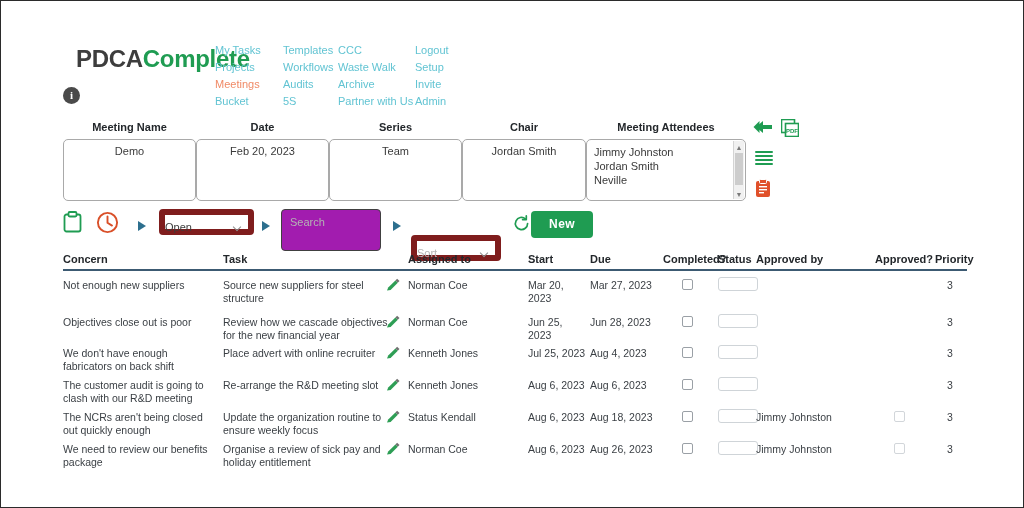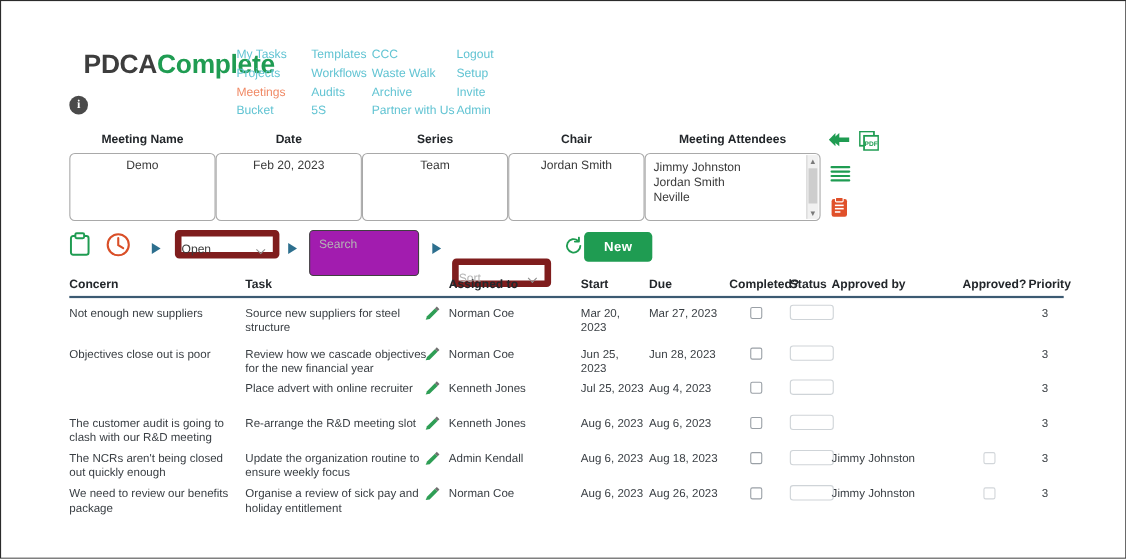--- a/index.html
+++ b/index.html
@@ -427,20 +427,21 @@
             </svg></div>
           <div class="cell" style="left: 345px; width: 100px;">Norman Coe</div>
           <div class="cell" style="left: 465px; width: 60px;">Jun 25, 2023</div>
           <div class="cell" style="left: 527px; width: 70px;">Jun 28, 2023</div>
           <div class="chk" style="left: 619px; top: 0px;"></div>
           <div class="statbox" style="left: 655px; top: -2px;"></div>
           <div class="cell" style="left: 693px; width: 110px;"></div>
           <div class="cell" style="left: 872px; width: 30px; text-align: center;">3</div>
         </div>
         <div class="trow" style="position: absolute; left: 0px; top: 76px; width: 904px; height: 32px;">
+          <div class="cell" style="left: 0px; width: 150px;">We don't have enough fabricators on back shift</div>
           <div class="cell" style="left: 160px; width: 165px;">Place advert with online recruiter</div>
           <div class="pencil" style="left: 322px; top: -1px;"><svg width="15" height="15" viewBox="0 0 15 15">
               <path d="M2 12.6 L3.2 9.6 L10.4 2.4 L12.8 4.8 L5.6 12 Z" fill="#2e9e55"></path>
               <path d="M10.4 2.4 L12.1 0.7 L14.5 3.1 L12.8 4.8 Z" fill="#6f6f6f"></path>
             </svg></div>
           <div class="cell" style="left: 345px; width: 100px;">Kenneth Jones</div>
           <div class="cell" style="left: 465px; width: 60px;">Jul 25, 2023</div>
           <div class="cell" style="left: 527px; width: 70px;">Aug 4, 2023</div>
           <div class="chk" style="left: 619px; top: 0px;"></div>
           <div class="statbox" style="left: 655px; top: -2px;"></div>
@@ -462,21 +463,21 @@
           <div class="cell" style="left: 693px; width: 110px;"></div>
           <div class="cell" style="left: 872px; width: 30px; text-align: center;">3</div>
         </div>
         <div class="trow" style="position: absolute; left: 0px; top: 140px; width: 904px; height: 32px;">
           <div class="cell" style="left: 0px; width: 150px;">The NCRs aren't being closed out quickly enough</div>
           <div class="cell" style="left: 160px; width: 165px;">Update the organization routine to ensure weekly focus</div>
           <div class="pencil" style="left: 322px; top: -1px;"><svg width="15" height="15" viewBox="0 0 15 15">
               <path d="M2 12.6 L3.2 9.6 L10.4 2.4 L12.8 4.8 L5.6 12 Z" fill="#2e9e55"></path>
               <path d="M10.4 2.4 L12.1 0.7 L14.5 3.1 L12.8 4.8 Z" fill="#6f6f6f"></path>
             </svg></div>
-          <div class="cell" style="left: 345px; width: 100px;">Admin Kendall</div>
+          <div class="cell" style="left: 345px; width: 100px;">Status Kendall</div>
           <div class="cell" style="left: 465px; width: 60px;">Aug 6, 2023</div>
           <div class="cell" style="left: 527px; width: 70px;">Aug 18, 2023</div>
           <div class="chk" style="left: 619px; top: 0px;"></div>
           <div class="statbox" style="left: 655px; top: -2px;"></div>
           <div class="cell" style="left: 693px; width: 110px;">Jimmy Johnston</div>
           <div class="chk dim" style="left: 831px; top: 0px;"></div>
           <div class="cell" style="left: 872px; width: 30px; text-align: center;">3</div>
         </div>
         <div class="trow" style="position: absolute; left: 0px; top: 172px; width: 904px; height: 32px;">
           <div class="cell" style="left: 160px; width: 165px;">Organise a review of sick pay and holiday entitlement</div>

